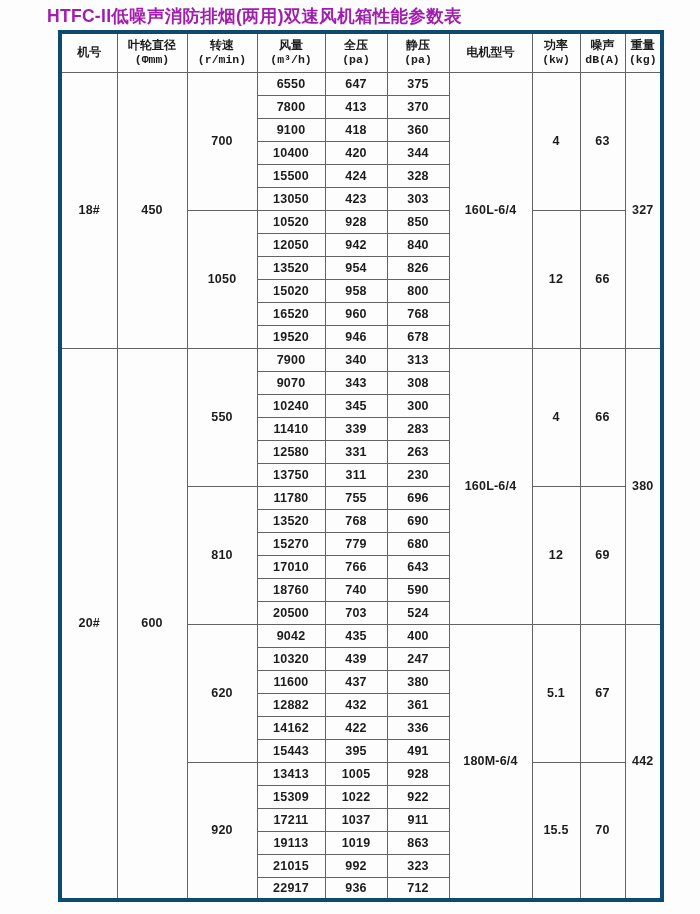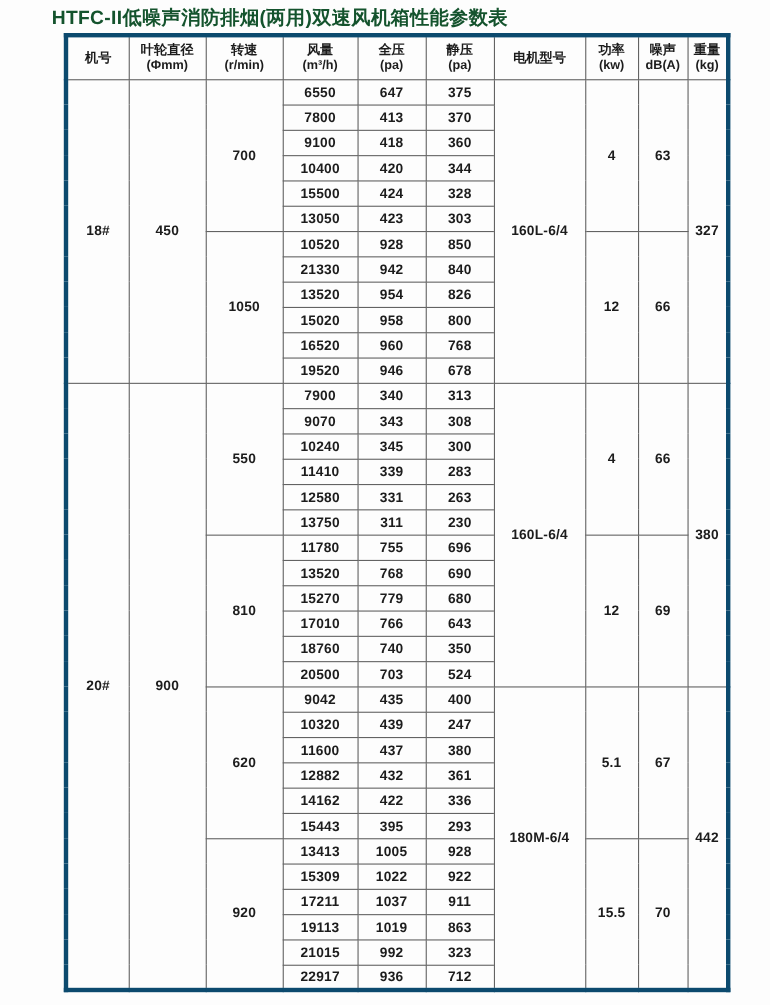--- a/index.html
+++ b/index.html
@@ -14,21 +14,21 @@
     height: 914px;
     background: #fdfdfd;
     overflow: hidden;
   }
   .doc-title {
     position: absolute;
     left: 47px;
     top: 4px;
     font-size: 17.5px;
     font-weight: 700;
-    color: #14532d;
+    color: #a21caf;
     letter-spacing: 0.3px;
     white-space: nowrap;
   }
   table.spec {
     position: absolute;
     left: 58px;
     top: 30px;
     border-collapse: collapse;
     table-layout: fixed;
     border: 4px solid #0c4a6e;
@@ -43,20 +43,21 @@
     overflow: hidden;
   }
   table.spec thead tr { height: 40px; }
   table.spec thead th {
     font-size: 12px;
     line-height: 1.25;
   }
   table.spec thead th .unit {
     font-size: 11.5px;
     font-weight: 700;
+    font-family: Liberation Mono, monospace;
   }
   table.spec tbody tr { height: 23px; }
   table.spec tbody td {
     font-size: 12.5px;
     letter-spacing: 0.2px;
   }
 </style>
 </head>
 <body>
 
@@ -158,21 +159,21 @@
         </tr>
         <tr>
           <td rowspan="6">1050</td>
           <td>10520</td>
           <td>928</td>
           <td>850</td>
           <td rowspan="6">12</td>
           <td rowspan="6">66</td>
         </tr>
         <tr>
-          <td>21330</td>
+          <td>12050</td>
           <td>942</td>
           <td>840</td>
         </tr>
         <tr>
           <td>13520</td>
           <td>954</td>
           <td>826</td>
         </tr>
         <tr>
           <td>15020</td>
@@ -184,21 +185,21 @@
           <td>960</td>
           <td>768</td>
         </tr>
         <tr>
           <td>19520</td>
           <td>946</td>
           <td>678</td>
         </tr>
         <tr>
           <td rowspan="24">20#</td>
-          <td rowspan="24">900</td>
+          <td rowspan="24">600</td>
           <td rowspan="6">550</td>
           <td>7900</td>
           <td>340</td>
           <td>313</td>
           <td rowspan="12">160L-6/4</td>
           <td rowspan="6">4</td>
           <td rowspan="6">66</td>
           <td rowspan="12">380</td>
         </tr>
         <tr>
@@ -245,21 +246,21 @@
           <td>680</td>
         </tr>
         <tr>
           <td>17010</td>
           <td>766</td>
           <td>643</td>
         </tr>
         <tr>
           <td>18760</td>
           <td>740</td>
-          <td>350</td>
+          <td>590</td>
         </tr>
         <tr>
           <td>20500</td>
           <td>703</td>
           <td>524</td>
         </tr>
         <tr>
           <td rowspan="6">620</td>
           <td>9042</td>
           <td>435</td>
@@ -285,21 +286,21 @@
           <td>361</td>
         </tr>
         <tr>
           <td>14162</td>
           <td>422</td>
           <td>336</td>
         </tr>
         <tr>
           <td>15443</td>
           <td>395</td>
-          <td>293</td>
+          <td>491</td>
         </tr>
         <tr>
           <td rowspan="6">920</td>
           <td>13413</td>
           <td>1005</td>
           <td>928</td>
           <td rowspan="6">15.5</td>
           <td rowspan="6">70</td>
         </tr>
         <tr>

